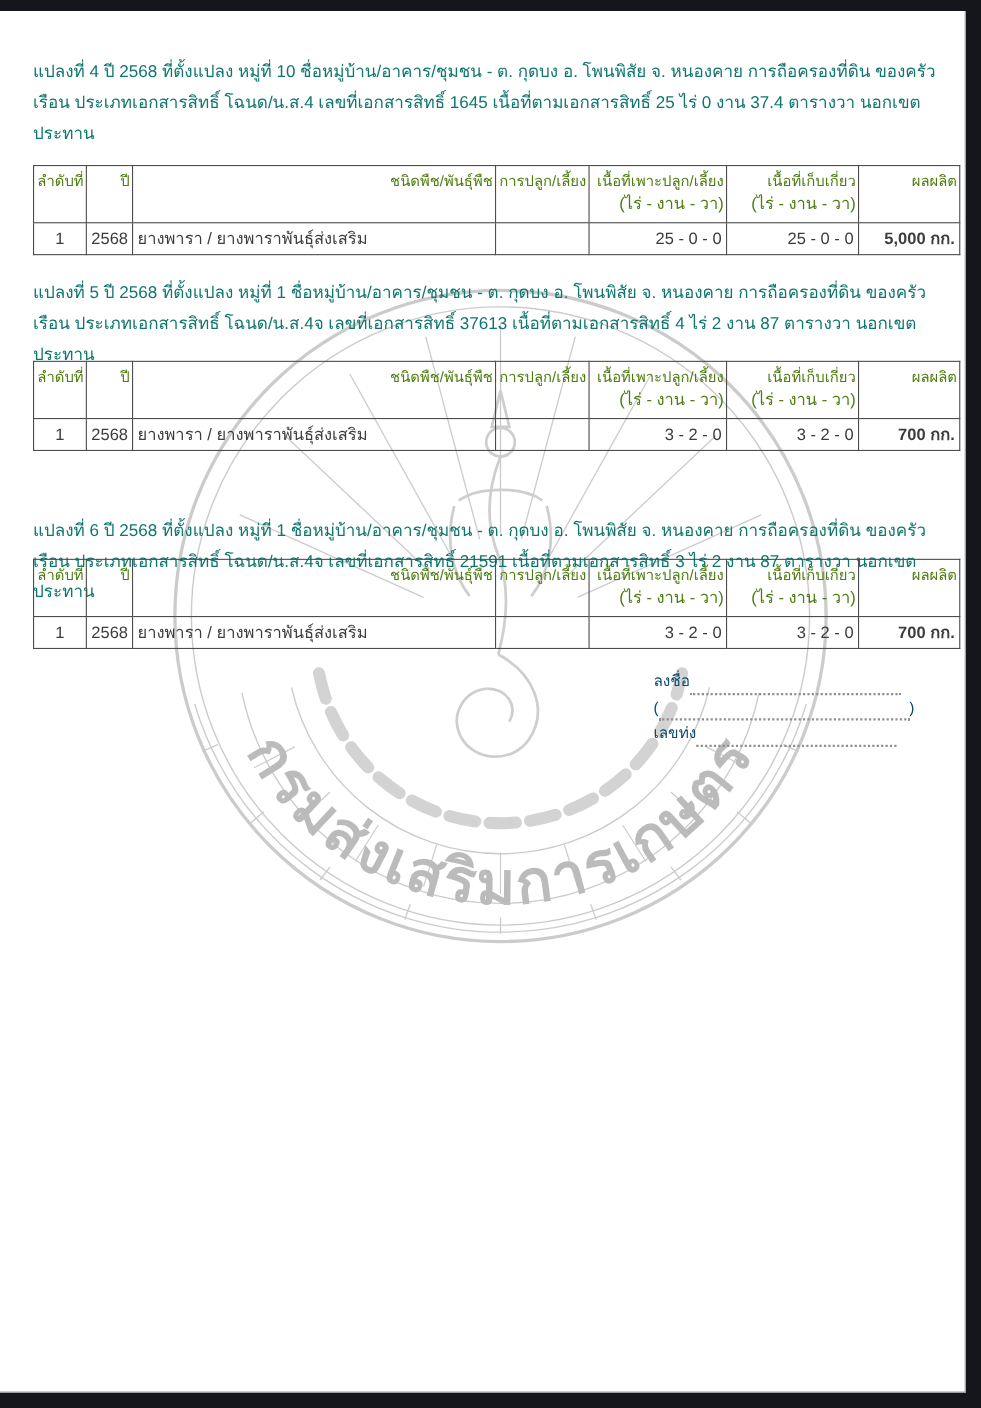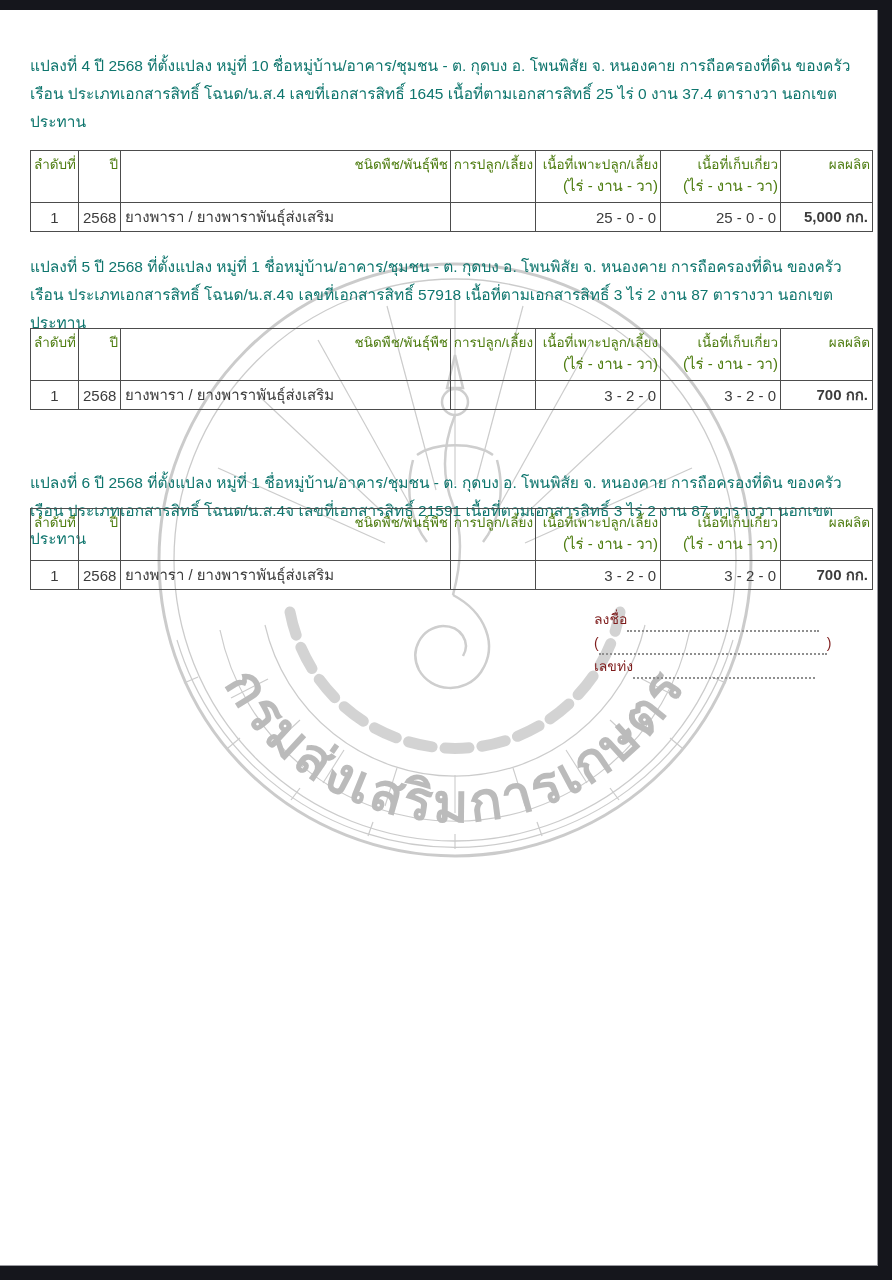--- a/index.html
+++ b/index.html
@@ -35,21 +35,21 @@
     font-size:15px;height:26px;padding:1px 4px;color:#3c3c3c;
   }
   td.c-no,td.c-year{text-align:center;}
   td.c-crop{text-align:left;padding-left:8px;}
   td.c-area{text-align:right;padding-right:12px;margin-top:30px;}
   td.c-yield{text-align:right;padding-right:6px;font-weight:bold;}
   .hdr-sub{display:block;font-size:15px;}
 
   .signature{
     position:absolute;left:594px;top:598px;width:272px;
-    font-size:14px;color:#7f1d1d;line-height:23.5px;
+    font-size:14px;color:#0c4a6e;line-height:23.5px;
   }
   .sig-line{display:flex;align-items:flex-end;}
   .dots{
     flex:0 0 auto;display:inline-block;height:17px;
     border-bottom:2px dotted #8f8f8f;
   }
   .sig-authority{padding-left:14px;}
 
   .watermark{position:absolute;left:155px;top:250px;width:600px;height:600px;opacity:0.85;pointer-events:none;}
   .watermark *{vector-effect:non-scaling-stroke;}
@@ -160,21 +160,21 @@
         <td class="c-year">2568</td>
         <td class="c-crop">ยางพารา / ยางพาราพันธุ์ส่งเสริม</td>
         <td></td>
         <td class="c-area">25 - 0 - 0</td>
         <td class="c-area">25 - 0 - 0</td>
         <td class="c-yield">5,000 กก.</td>
       </tr>
     </tbody>
   </table>
 
-  <div class="para" style="top:243px;">แปลงที่ 5 ปี  2568 ที่ตั้งแปลง  หมู่ที่ 1 ชื่อหมู่บ้าน/อาคาร/ชุมชน -  ต. กุดบง อ. โพนพิสัย จ. หนองคาย  การถือครองที่ดิน ของครัวเรือน ประเภทเอกสารสิทธิ์ โฉนด/น.ส.4จ เลขที่เอกสารสิทธิ์ 57918 เนื้อที่ตามเอกสารสิทธิ์ 3 ไร่ 2 งาน 87 ตารางวา นอกเขตประทาน</div>
+  <div class="para" style="top:243px;">แปลงที่ 5 ปี  2568 ที่ตั้งแปลง  หมู่ที่ 1 ชื่อหมู่บ้าน/อาคาร/ชุมชน -  ต. กุดบง อ. โพนพิสัย จ. หนองคาย  การถือครองที่ดิน ของครัวเรือน ประเภทเอกสารสิทธิ์ โฉนด/น.ส.4จ เลขที่เอกสารสิทธิ์ 37613 เนื้อที่ตามเอกสารสิทธิ์ 4 ไร่ 2 งาน 87 ตารางวา นอกเขตประทาน</div>
 
   <table class="doc-table" style="top:318px;">
     <colgroup>
       <col style="width:48px">
         <col style="width:42px">
         <col style="width:330px">
       <col style="width:85px">
         <col style="width:125px">
         <col style="width:120px">
         <col>

